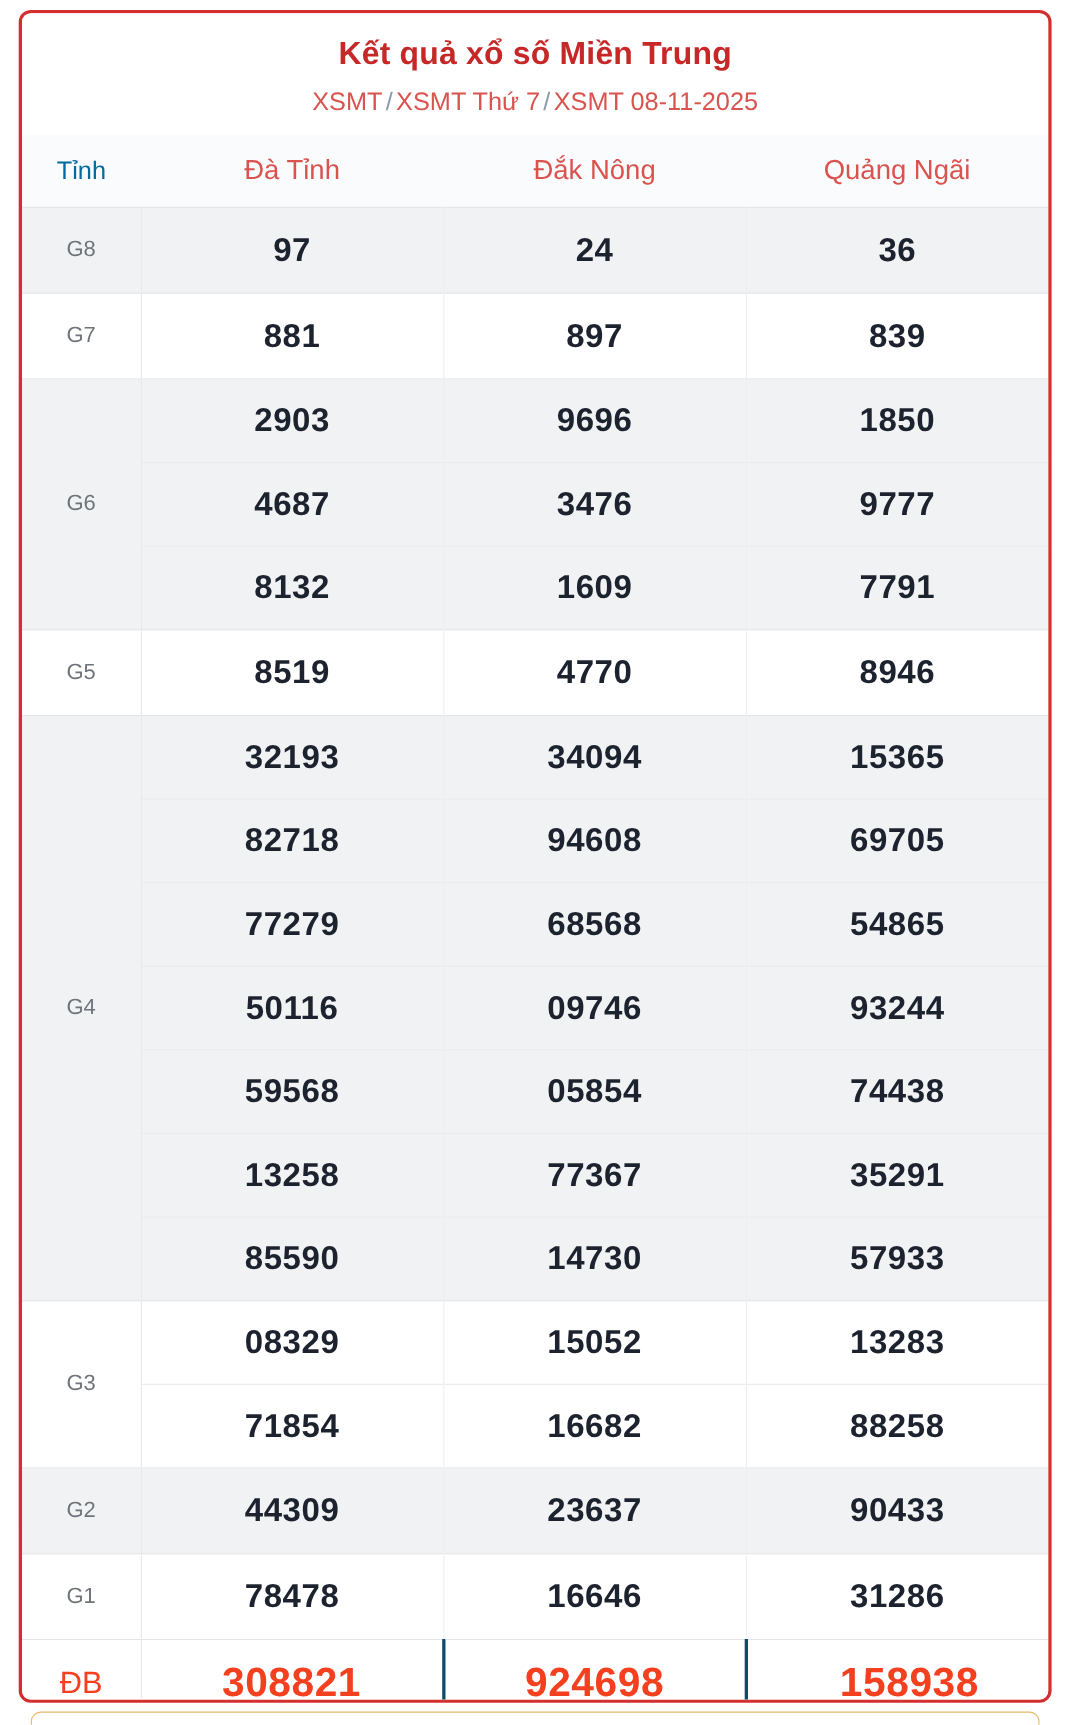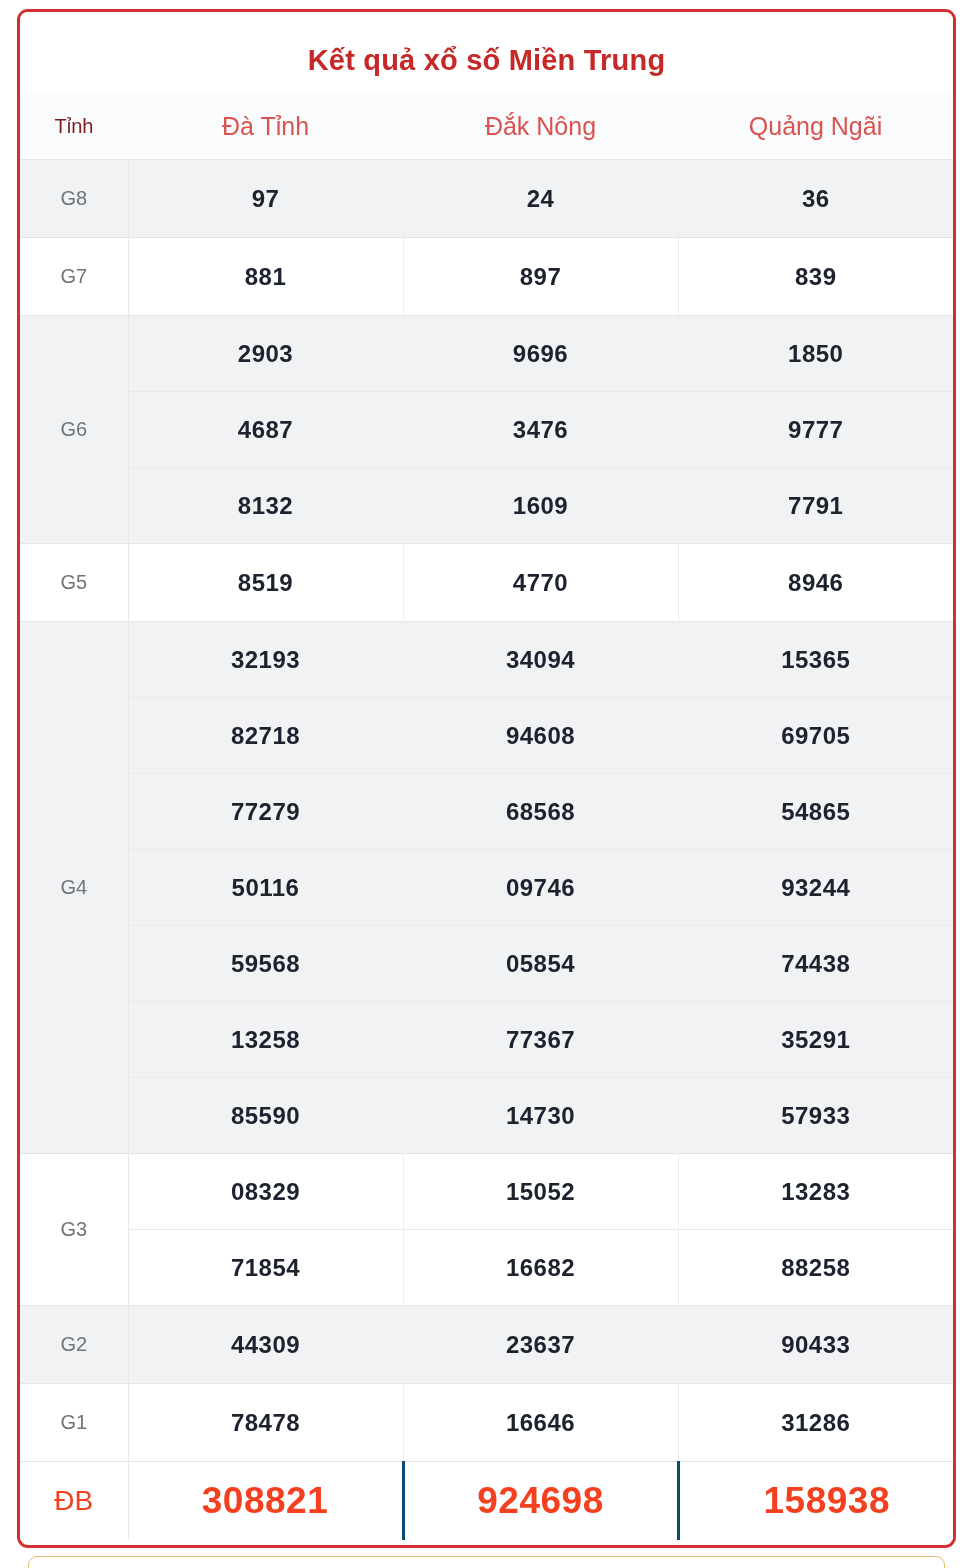--- a/index.html
+++ b/index.html
@@ -25,21 +25,21 @@
     width: 939px;
     height: 1539px;
     border: 3px solid #d32f2f;
     border-radius: 11px;
     background: #ffffff;
     overflow: hidden;
   }
 
   
   .card-header {
-    padding-top: 31px;
+    padding-top: 20px;
     padding-bottom: 16px;
     text-align: center;
     background: #ffffff;
   }
   .card-title {
     font-size: 29px;
     font-weight: bold;
     color: #c62828;
     letter-spacing: 0.2px;
     line-height: 1.2;
@@ -75,42 +75,42 @@
   
   thead tr { background: #fafbfc; }
   thead th {
     height: 66px;
     border-top: 1px solid #e6e8ea;
     border-bottom: 1px solid #e6e8ea;
     border-right: 1px solid #e6e8ea;
   }
   thead th:last-child { border-right: 0; }
   .th-tinh {
-    font-size: 20px;
-    font-weight: normal;
-    color: #7f1d1d;
+    font-size: 23px;
+    font-weight: normal;
+    color: #0369a1;
   }
   .th-prov {
     font-size: 25px;
     font-weight: normal;
     color: #d9534f;
   }
 
   
   tbody tr.grp-shaded td { background: #f1f2f3; }
   tbody tr.grp-plain  td { background: #ffffff; }
 
   td.g-label {
     font-size: 20px;
     color: #6e7479;
     border-right: 1px solid #e6e8ea;
     font-weight: normal;
   }
   td.g-val {
-    font-size: 24px;
+    font-size: 30px;
     font-weight: bold;
     color: #1c222e;
     border-right: 1px solid #eceeef;
     letter-spacing: 0.5px;
   }
   td.g-val:last-child { border-right: 0; }
 
   
   tr.sub-sep td.g-val { border-top: 1px solid #e9eaeb; }
 
@@ -151,20 +151,23 @@
 </style>
 </head>
 <body>
 
 <div class="page">
 
   <div class="result-card">
 
     <div class="card-header">
       <div class="card-title">Kết quả xổ số Miền Trung</div>
+      <div class="card-breadcrumb">
+        <a class="bc-link" href="#">XSMT</a><span class="bc-sep">/</span><a class="bc-link" href="#">XSMT Thứ 7</a><span class="bc-sep">/</span><a class="bc-link" href="#">XSMT 08-11-2025</a>
+      </div>
     </div>
 
     <table class="res-table">
       <colgroup>
         <col class="c-label">
         <col class="c-prov">
         <col class="c-prov">
         <col class="c-prov">
       </colgroup>
       <thead>

